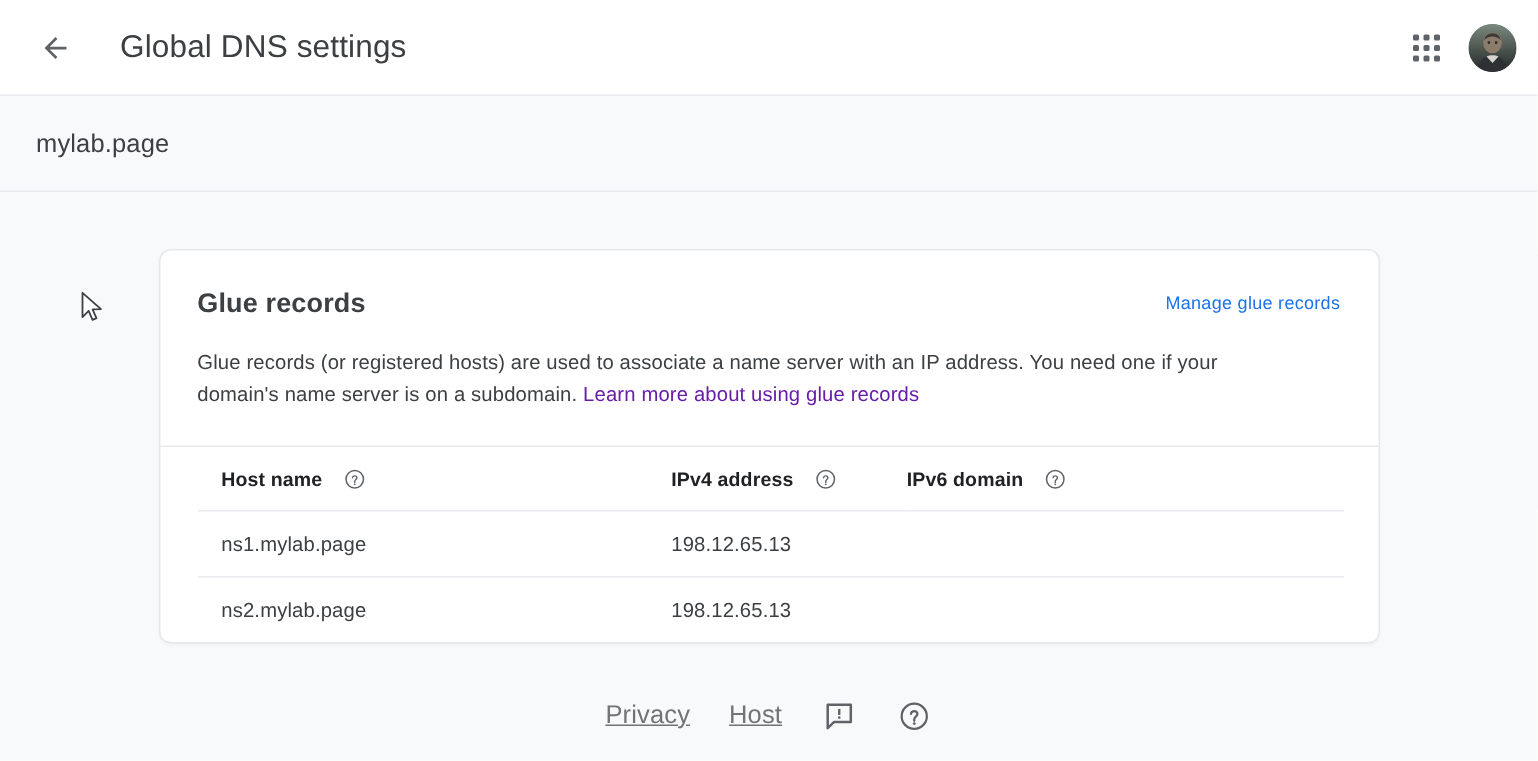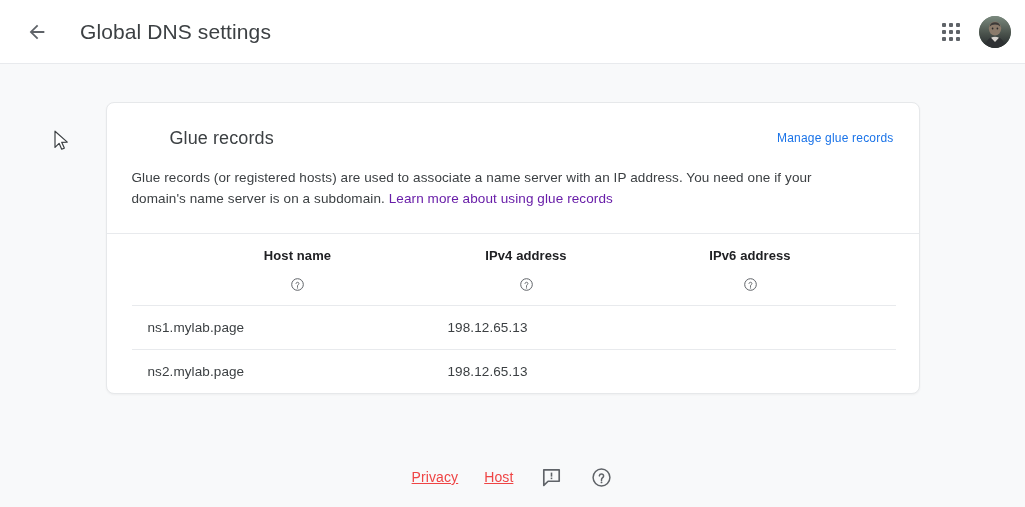--- a/index.html
+++ b/index.html
@@ -119,24 +119,23 @@
   }
 
   .card-head {
     display: flex;
     align-items: flex-start;
     padding: 24px 25px 0 25px;
   }
   .card-title {
     font-size: 18px;
     color: #3c4043;
-    font-weight: 400;
+    font-weight: 700;
     letter-spacing: .1px;
     line-height: 22px;
-    margin-left: 38px;
   }
   .card-head-spacer { flex: 1 1 auto; }
   .manage-link {
     font-size: 12px;
     color: #1a73e8;
     font-weight: 500;
     text-decoration: none;
     cursor: pointer;
     letter-spacing: .2px;
     line-height: 22px;
@@ -174,21 +173,20 @@
     font-weight: 700;
     color: #202124;
     padding: 14px 0 13px 0;
     letter-spacing: .1px;
     vertical-align: middle;
   }
   table.glue-table th .th-inner {
     display: flex;
     align-items: center;
     gap: 14px;
-    flex-direction: column;
   }
   table.glue-table td {
     font-size: 13.5px;
     color: #3c4043;
     padding: 14px 0 14px 0;
     letter-spacing: .1px;
     border-top: 1px solid #e8eaed;
     vertical-align: middle;
   }
   .col-pad-left { padding-left: 16px !important; }
@@ -203,22 +201,22 @@
   .footer {
     height: 60px;
     min-height: 60px;
     display: flex;
     align-items: center;
     justify-content: center;
     gap: 26px;
     background: #f8f9fa;
   }
   .footer a.f-link {
-    font-size: 14px;
-    color: #ef4444;
+    font-size: 17px;
+    color: #737373;
     text-decoration: underline;
     cursor: pointer;
     letter-spacing: .1px;
   }
   .footer .f-icon {
     display: inline-flex;
     align-items: center;
     justify-content: center;
     width: 24px; height: 24px;
     cursor: pointer;
@@ -284,20 +282,23 @@
           <path d="M16 6.2c3.3 0 5.2 2 5.4 4.6-1.3-1.6-3.2-2.4-5.4-2.4s-4.1.8-5.4 2.4C10.8 8.2 12.7 6.2 16 6.2z" fill="#3b3a38"></path>
           <ellipse cx="13.6" cy="12.4" rx=".85" ry="1" fill="#2b2b2b"></ellipse>
           <ellipse cx="18.4" cy="12.4" rx=".85" ry="1" fill="#2b2b2b"></ellipse>
           <path d="M16 20.8c5.4 0 9.4 3.4 9.8 11.2H6.2C6.6 24.2 10.6 20.8 16 20.8z" fill="#2e3133"></path>
           <path d="M16 20.8c1.6 0 2.9.3 4 .9l-4 4.3-4-4.3c1.1-.6 2.4-.9 4-.9z" fill="#d7d4cf"></path>
         </g>
       </svg>
     </div>
   </div>
 
+  <div class="subheader">
+    <div class="subheader-title">mylab.page</div>
+  </div>
 
   <div class="content">
 
     <div class="card">
 
       <div class="card-head">
         <div class="card-title">Glue records</div>
         <div class="card-head-spacer"></div>
         <a class="manage-link">Manage glue records</a>
       </div>
@@ -336,21 +337,21 @@
                     <svg width="15" height="15" viewBox="0 0 24 24" aria-hidden="true">
                       <circle cx="12" cy="12" r="9.3" fill="none" stroke="#5f6368" stroke-width="1.6"></circle>
                       <path d="M12 15.4v-.9c0-1 .45-1.6 1.2-2.25.7-.6 1.05-1 1.05-1.8 0-1.25-.95-2.05-2.25-2.05-1.25 0-2.2.75-2.35 1.95" fill="none" stroke="#5f6368" stroke-width="1.5" stroke-linecap="round"></path>
                       <circle cx="12" cy="17.4" r="1" fill="#5f6368"></circle>
                     </svg>
                   </span>
                 </span>
               </th>
               <th>
                 <span class="th-inner">
-                  <span>IPv6 address</span>
+                  <span>IPv6 domain</span>
                   <span class="help-icon">
                     <svg width="15" height="15" viewBox="0 0 24 24" aria-hidden="true">
                       <circle cx="12" cy="12" r="9.3" fill="none" stroke="#5f6368" stroke-width="1.6"></circle>
                       <path d="M12 15.4v-.9c0-1 .45-1.6 1.2-2.25.7-.6 1.05-1 1.05-1.8 0-1.25-.95-2.05-2.25-2.05-1.25 0-2.2.75-2.35 1.95" fill="none" stroke="#5f6368" stroke-width="1.5" stroke-linecap="round"></path>
                       <circle cx="12" cy="17.4" r="1" fill="#5f6368"></circle>
                     </svg>
                   </span>
                 </span>
               </th>
             </tr>

